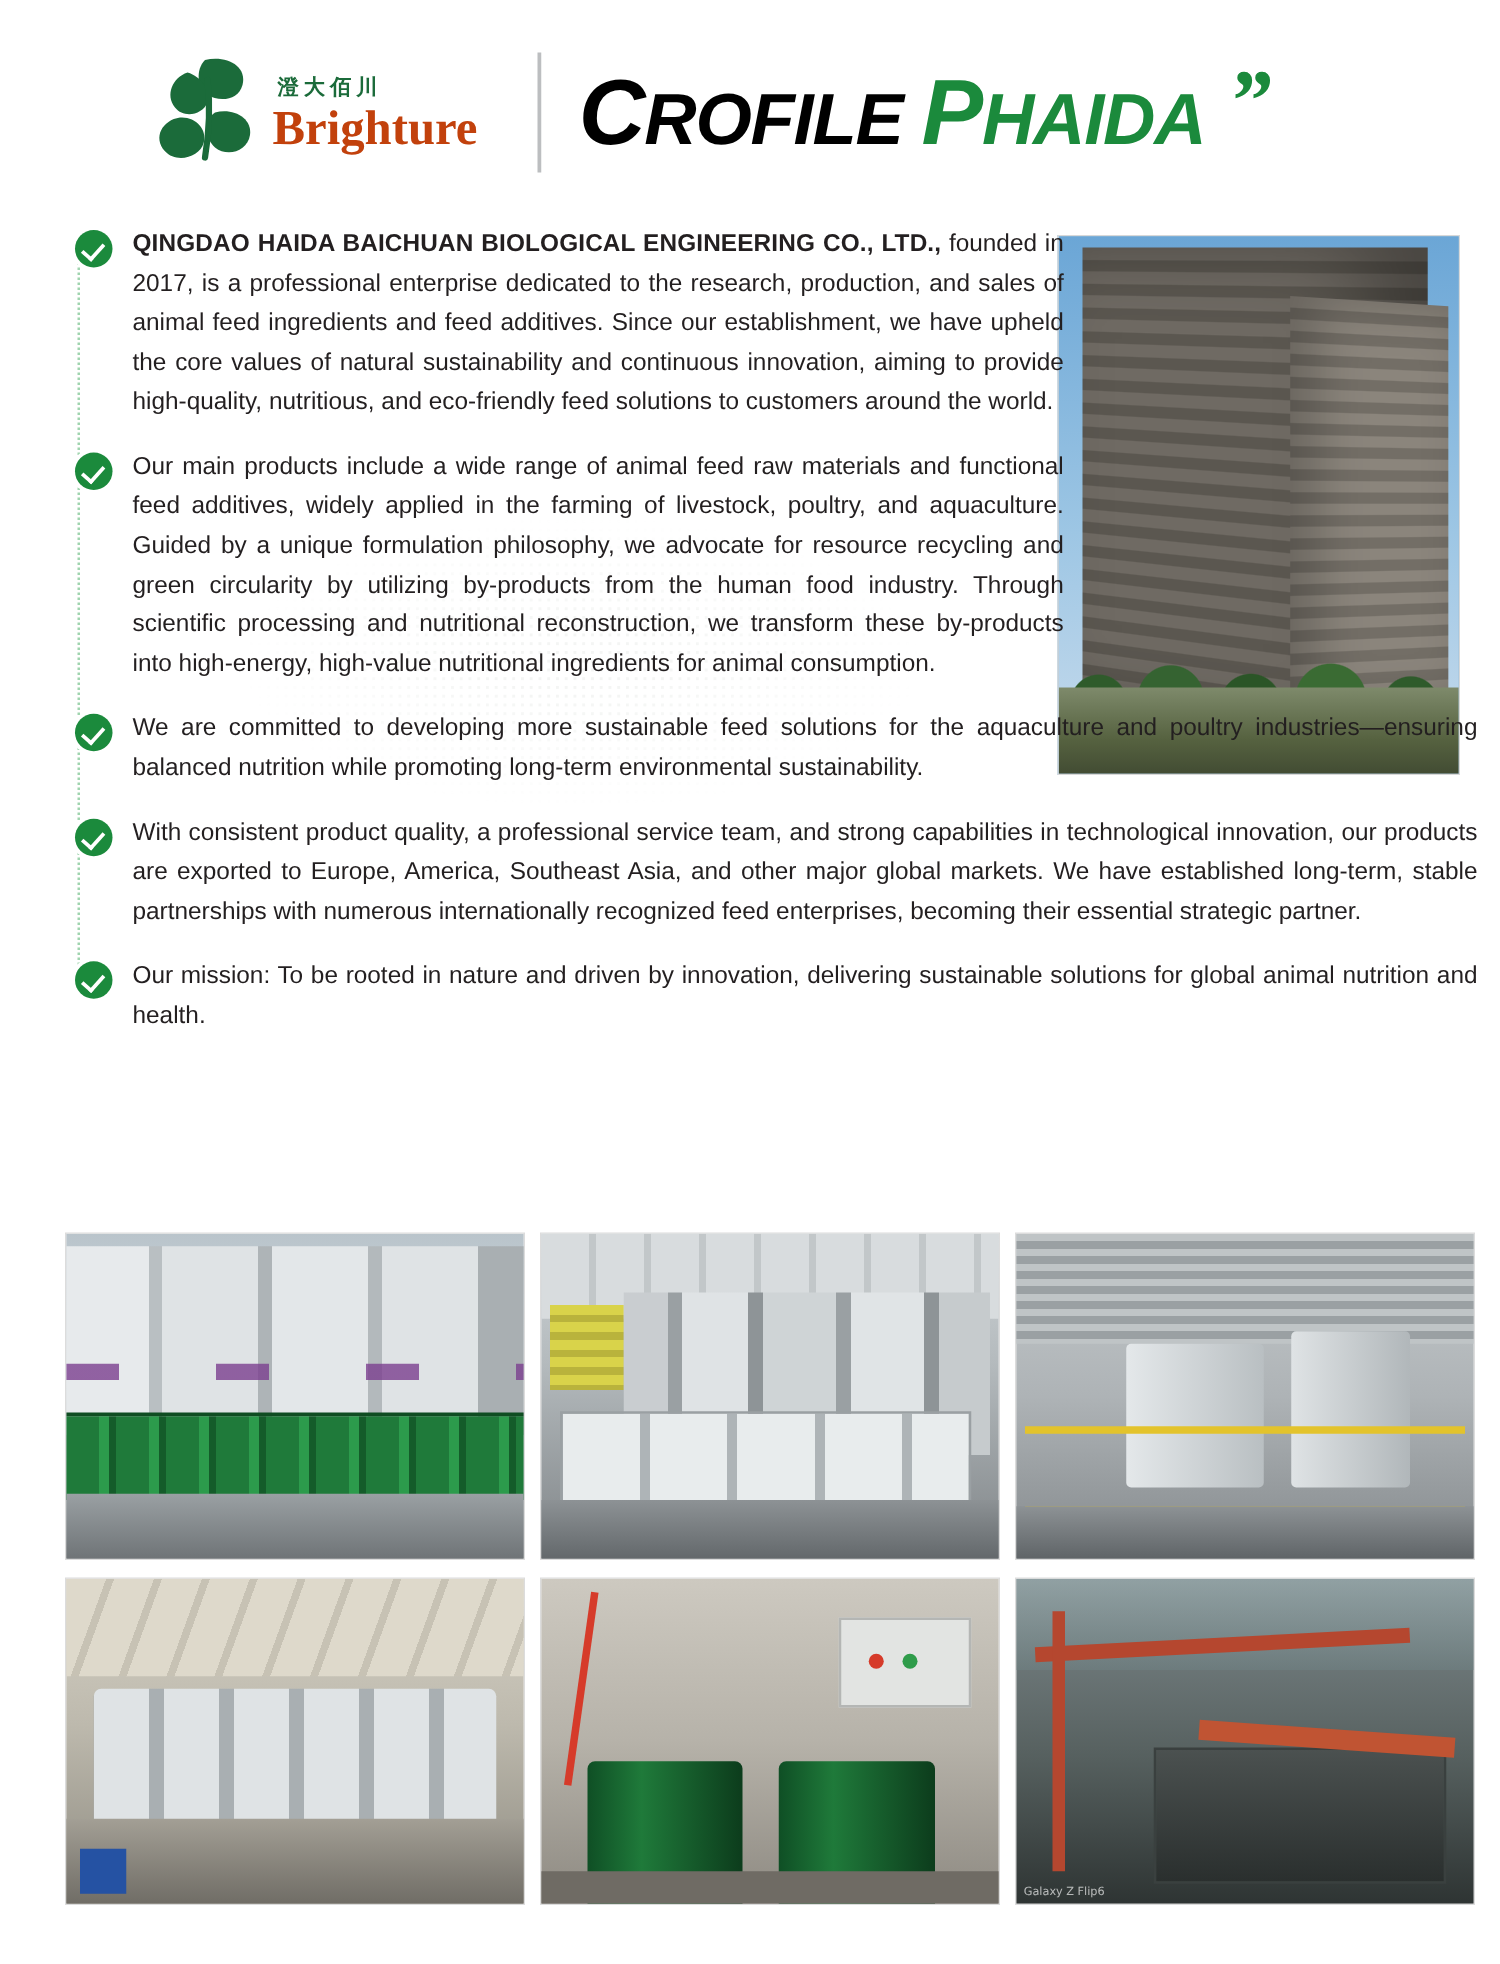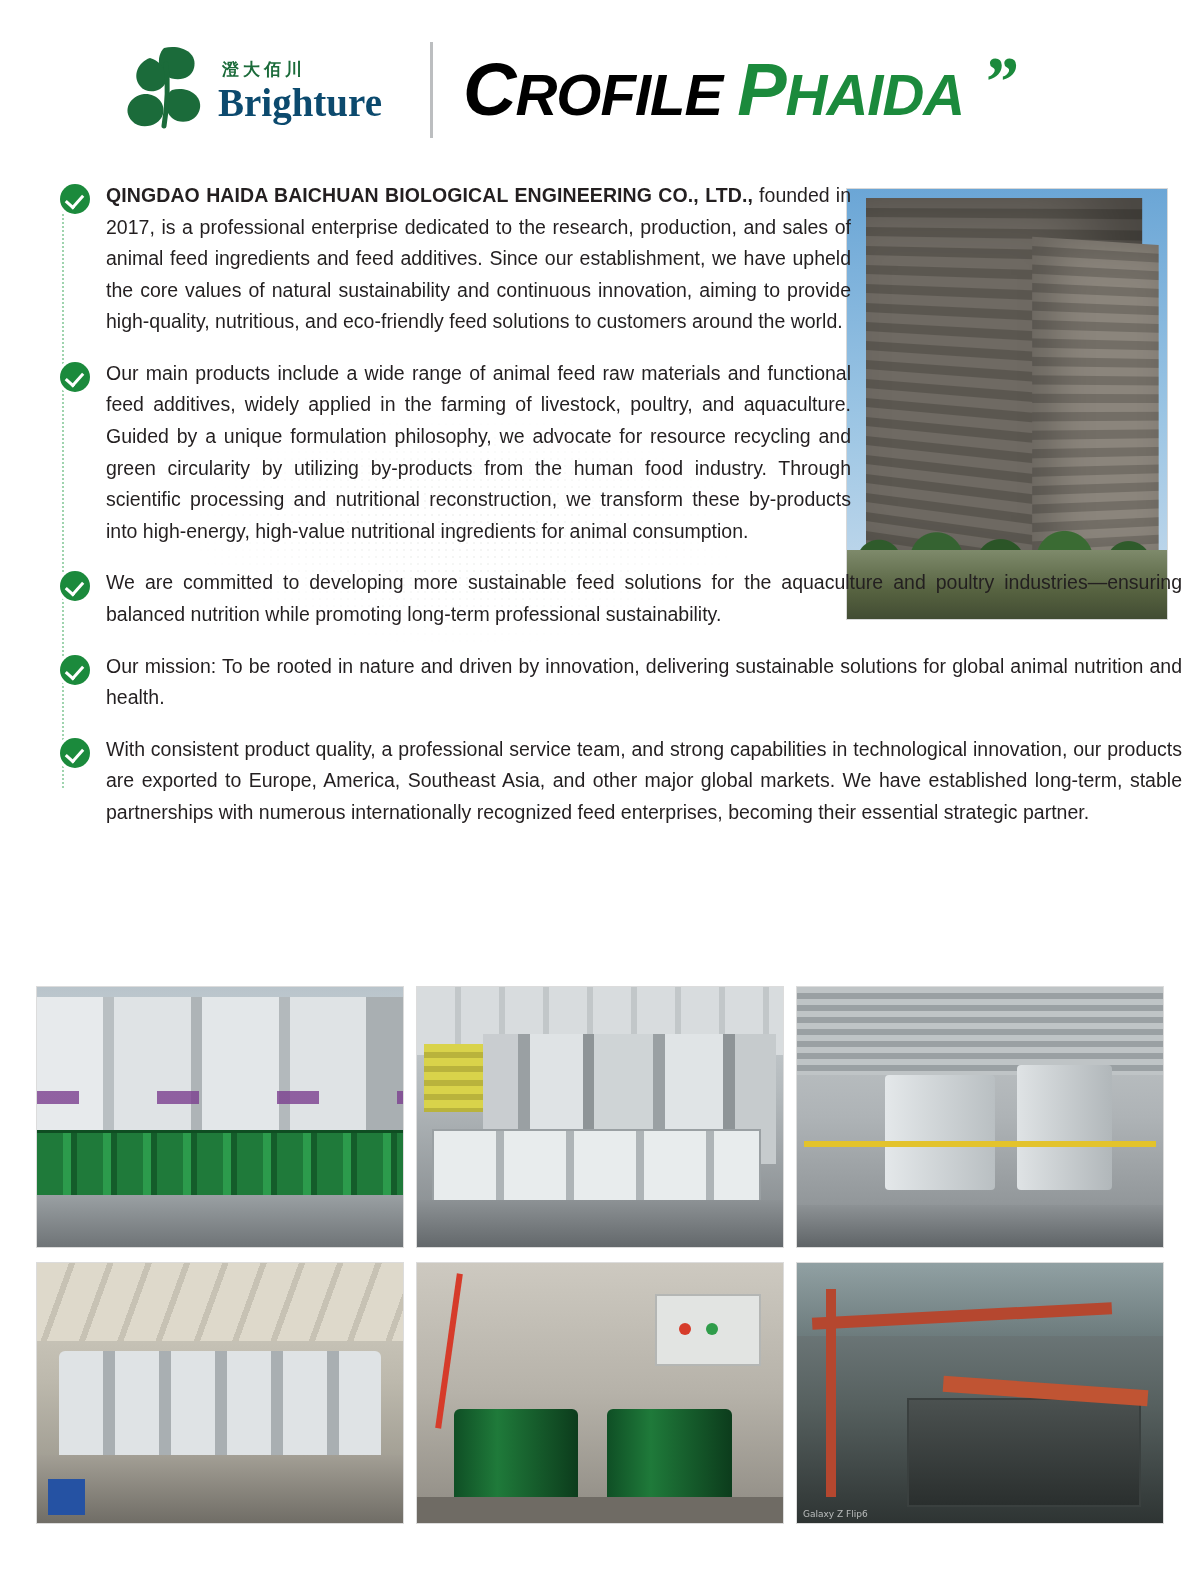--- a/index.html
+++ b/index.html
@@ -64,21 +64,21 @@
     letter-spacing: 4px;
     color: #1b6b3a;
     font-weight: 600;
     margin-left: 4px;
     margin-bottom: 2px;
   }
   .logo-en {
     font-family: "Liberation Serif", serif;
     font-size: 39px;
     font-weight: 700;
-    color: #0c4a6e;
+    color: #c2410c;
     line-height: 1;
     letter-spacing: 0px;
   }
   .divider-v {
     width: 3px;
     height: 96px;
     background: #bcbec0;
     margin: 0 30px 0 10px;
   }
   .title-wrap {
@@ -223,21 +223,21 @@
       radial-gradient(circle at 10% 80%, #2f5b2b 0 22px, transparent 23px),
       radial-gradient(circle at 28% 75%, #356331 0 26px, transparent 27px),
       radial-gradient(circle at 48% 82%, #2b5527 0 24px, transparent 25px),
       radial-gradient(circle at 68% 76%, #3a6b33 0 28px, transparent 29px),
       radial-gradient(circle at 88% 82%, #2f5b2b 0 22px, transparent 23px);
   }
 
   
   .photo-grid {
     position: absolute;
-    left: 36px;
+    left: 52px;
     top: 986px;
     width: 1130px;
     display: flex;
     flex-wrap: wrap;
     gap: 14px 12px;
   }
   .photo {
     width: 368px;
     height: 262px;
     border: 1px solid #dcdcdc;
@@ -456,31 +456,31 @@
       <div class="para"><span class="bold">QINGDAO HAIDA BAICHUAN BIOLOGICAL ENGINEERING CO., LTD.,</span><span> founded in 2017, is a professional enterprise dedicated to the research, production, and sales of animal feed ingredients and feed additives. Since our establishment, we have upheld the core values of natural sustainability and continuous innovation, aiming to provide high-quality, nutritious, and eco-friendly feed solutions to customers around the world.</span></div>
     </div>
 
     <div class="bullet-row row-2">
       <div class="check"></div>
       <div class="para">Our main products include a wide range of animal feed raw materials and functional feed additives, widely applied in the farming of livestock, poultry, and aquaculture. Guided by a unique formulation philosophy, we advocate for resource recycling and green circularity by utilizing by-products from the human food industry. Through scientific processing and nutritional reconstruction, we transform these by-products into high-energy, high-value nutritional ingredients for animal consumption.</div>
     </div>
 
     <div class="bullet-row row-3">
       <div class="check"></div>
-      <div class="para">We are committed to developing more sustainable feed solutions for the aquaculture and poultry industries—ensuring balanced nutrition while promoting long-term professional sustainability.</div>
+      <div class="para">We are committed to developing more sustainable feed solutions for the aquaculture and poultry industries—ensuring balanced nutrition while promoting long-term environmental sustainability.</div>
+    </div>
+
+    <div class="bullet-row row-4">
+      <div class="check"></div>
+      <div class="para">With consistent product quality, a professional service team, and strong capabilities in technological innovation, our products are exported to Europe, America, Southeast Asia, and other major global markets. We have established long-term, stable partnerships with numerous internationally recognized feed enterprises, becoming their essential strategic partner.</div>
     </div>
 
     <div class="bullet-row row-5">
       <div class="check"></div>
       <div class="para">Our mission: To be rooted in nature and driven by innovation, delivering sustainable solutions for global animal nutrition and health.</div>
-    </div>
-
-    <div class="bullet-row row-4">
-      <div class="check"></div>
-      <div class="para">With consistent product quality, a professional service team, and strong capabilities in technological innovation, our products are exported to Europe, America, Southeast Asia, and other major global markets. We have established long-term, stable partnerships with numerous internationally recognized feed enterprises, becoming their essential strategic partner.</div>
     </div>
 
   </div>
 </div>
 
 <div class="photo-grid">
 
   <div class="photo p1">
     <div class="tanks"></div>
       <div class="band"></div>

